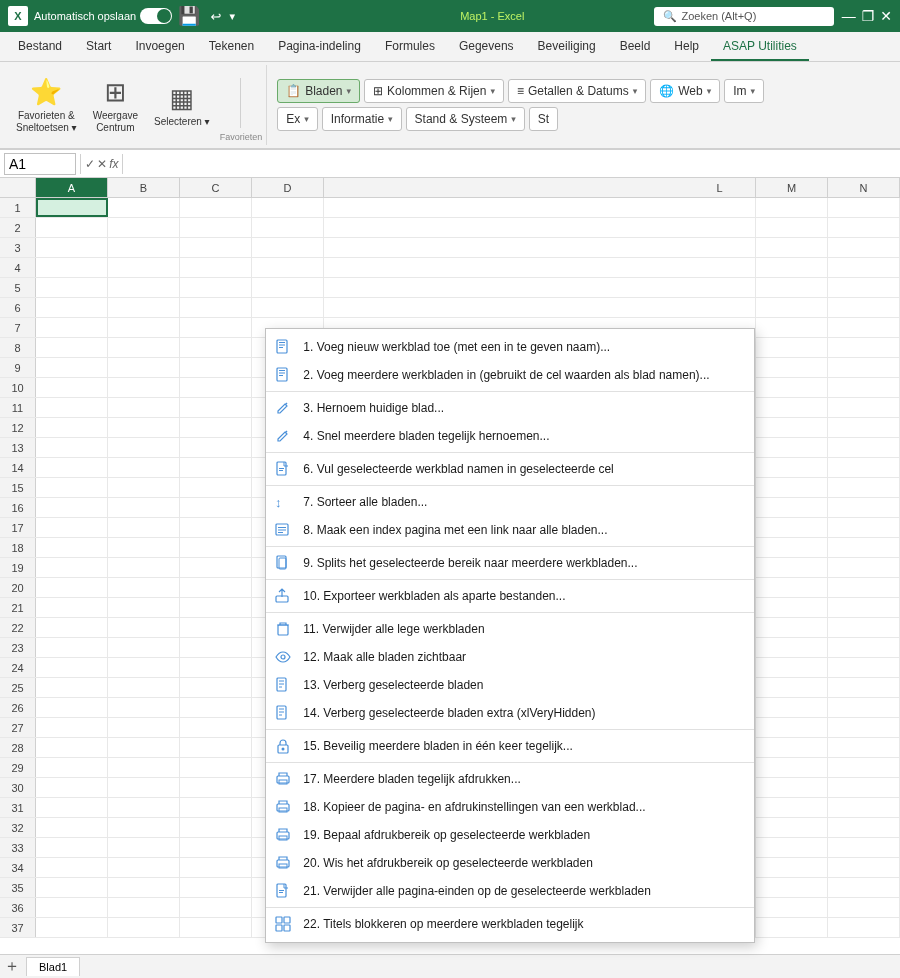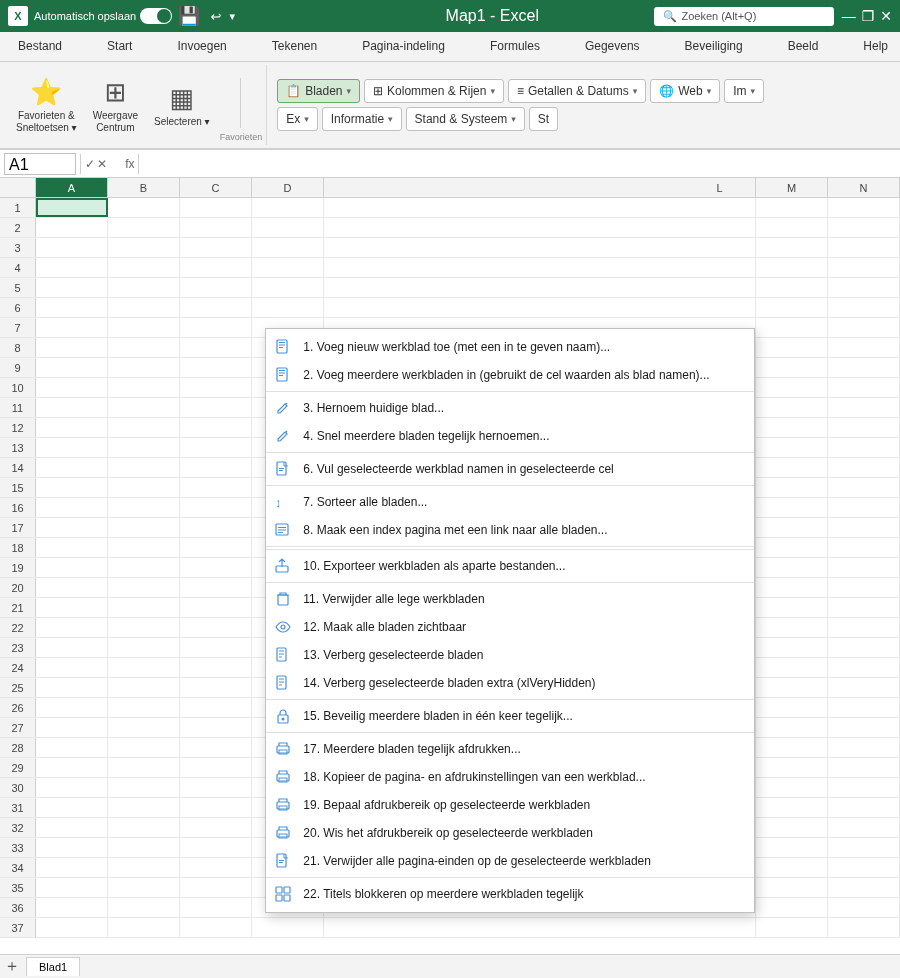--- a/index.html
+++ b/index.html
@@ -23,21 +23,20 @@
     .search-box-icon { color: #555; }
 
     
     .ribbon-tabs {
       background: #f3f3f3;
       border-bottom: 1px solid #d0d0d0;
       height: 30px;
       display: flex;
       align-items: flex-end;
       padding: 0 6px;
-      gap: 21px;
     }
     .ribbon-tab {
       padding: 6px 12px;
       font-size: 12px;
       color: #333;
       cursor: pointer;
       border-bottom: 2px solid transparent;
       white-space: nowrap;
     }
     .ribbon-tab.active { color: #1e7145; border-bottom: 2px solid #1e7145; font-weight: 500; }
@@ -101,23 +100,23 @@
       border-bottom: 1px solid #d0d0d0;
       background: white;
       padding: 0 4px;
       gap: 4px;
     }
     .cell-ref-box {
       width: 72px;
       height: 22px;
       border: 1px solid #c0c0c0;
       padding: 2px 4px;
-      font-size: 16px;
-      display: flex;
-      align-items: flex-start;
+      font-size: 14px;
+      display: flex;
+      align-items: center;
     }
     .formula-bar-sep { width: 1px; height: 20px; background: #d0d0d0; }
     .formula-bar-icons { display: flex; align-items: center; gap: 2px; color: #666; font-size: 12px; }
     .formula-bar-input { flex: 1; font-size: 12px; padding: 2px 4px; border: none; outline: none; }
     .col-headers {
       display: flex;
       background: #f3f3f3;
       border-bottom: 1px solid #d0d0d0;
       height: 20px;
     }
@@ -232,21 +231,21 @@
         <span>Automatisch opslaan</span>
         <div class="toggle-switch">
           <div class="toggle-knob"></div>
         </div>
       </div>
       <span style="color:white; font-size:18px;">💾</span>
       <span style="color:white; font-size:13px; margin-left:4px;">↩</span>
       <span style="color:white; font-size:11px; margin-left:2px;">▾</span>
     </div>
     <div style="flex:1; text-align:center;">
-      <span style="color:#ffffff; font-size:16px;">Map1 - Excel</span>
+      <span style="color:#bef264; font-size:11px;">Map1 - Excel</span>
     </div>
     <div class="search-box">
       <span class="search-box-icon">🔍</span>
       <span style="font-size:11px; color:#555;">Zoeken (Alt+Q)</span>
     </div>
     <div style="display:flex; align-items:center; gap:6px; margin-left:8px;">
       <span style="color:white; font-size:14px;">—</span>
       <span style="color:white; font-size:14px;">❐</span>
       <span style="color:white; font-size:14px;">✕</span>
     </div>
@@ -335,21 +334,21 @@
   </div>
 
   <div class="formula-bar">
     <div class="cell-ref-box">
       <span>A1</span>
     </div>
     <div class="formula-bar-sep"></div>
     <div class="formula-bar-icons">
       <span style="cursor:pointer;">✓</span>
       <span style="cursor:pointer;">✕</span>
-      <span style="cursor:pointer; margin-left:16px;">fx</span>
+      <span style="cursor:pointer; font-style:italic;">fx</span>
     </div>
     <div class="formula-bar-sep"></div>
     <input class="formula-bar-input" type="text" value="" style="">
   </div>
 
   <div class="main-content" style="flex:1; display:flex; flex-direction:column;">
 
     <div class="col-headers">
       <div class="row-num-header"></div>
       <div class="col-header selected">A</div>
@@ -843,20 +842,29 @@
               <svg width="16" height="16" viewBox="0 0 16 16">
                 <rect x="1" y="2" width="12" height="11" rx="1" fill="none" stroke="#4a90d9" stroke-width="1.2"></rect>
                 <rect x="3" y="5" width="8" height="1" fill="#4a90d9"></rect>
                 <rect x="3" y="7.5" width="8" height="1" fill="#4a90d9"></rect>
                 <rect x="3" y="10" width="5" height="1" fill="#4a90d9"></rect>
               </svg>
             </div>
     <div class="dropdown-item-text">&nbsp;8. Maak een index pagina met een link naar alle bladen...</div>
   </div>
           <div class="divider"></div>
+          <div class="dropdown-item">
+    <div class="dropdown-item-icon">
+              <svg width="16" height="16" viewBox="0 0 16 16">
+                <rect x="2" y="1" width="9" height="12" rx="1" fill="none" stroke="#4a90d9" stroke-width="1.2"></rect>
+                <rect x="4" y="3" width="7" height="11" rx="1" fill="none" stroke="#4a90d9" stroke-width="1"></rect>
+              </svg>
+            </div>
+    <div class="dropdown-item-text">&nbsp;9. Splits het geselecteerde bereik naar meerdere werkbladen...</div>
+  </div>
           <div class="divider"></div>
           <div class="dropdown-item">
     <div class="dropdown-item-icon">
               <svg width="16" height="16" viewBox="0 0 16 16">
                 <rect x="1" y="8" width="12" height="6" rx="1" fill="none" stroke="#4a90d9" stroke-width="1.2"></rect>
                 <path d="M7 1v8M4 4l3-3 3 3" fill="none" stroke="#4a90d9" stroke-width="1.2"></path>
               </svg>
             </div>
     <div class="dropdown-item-text">&nbsp;10. Exporteer werkbladen als aparte bestanden...</div>
   </div>

